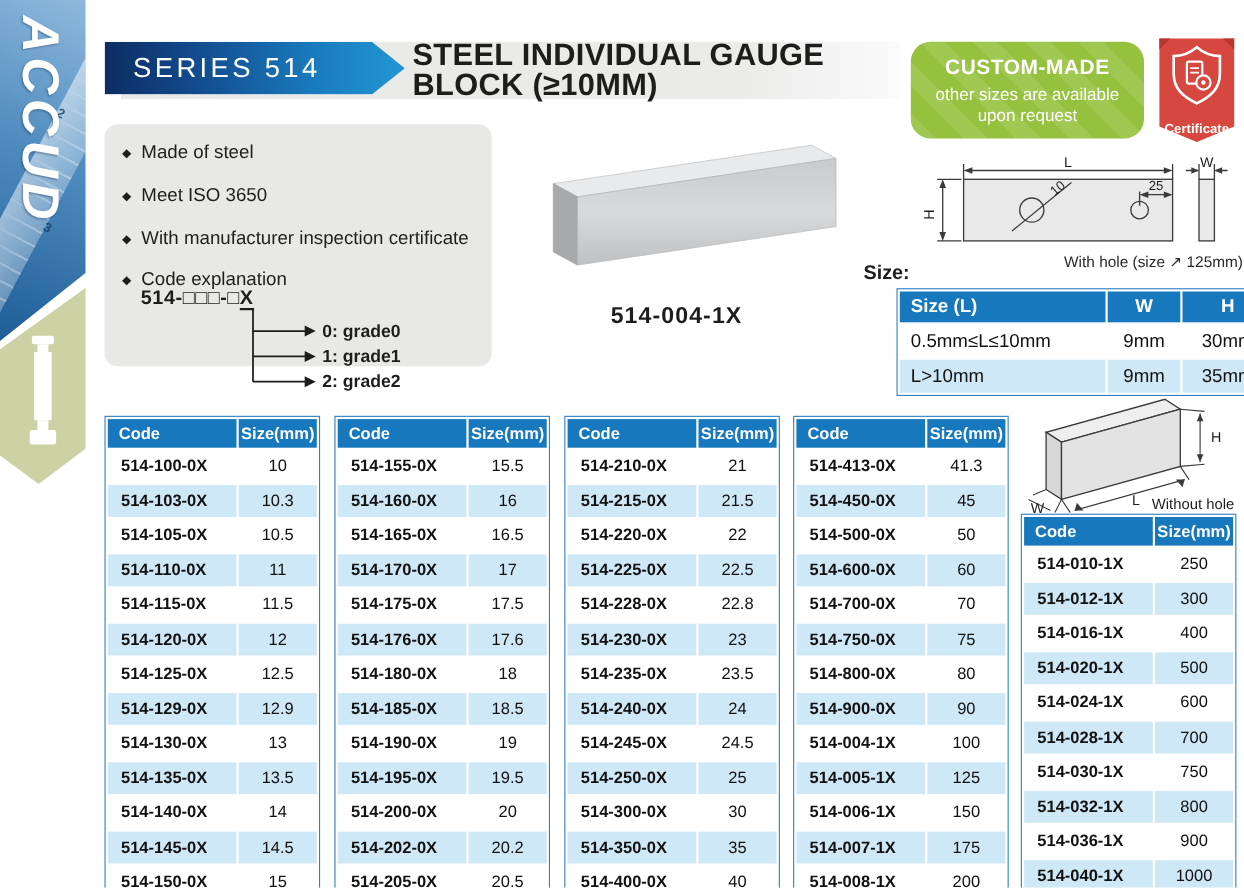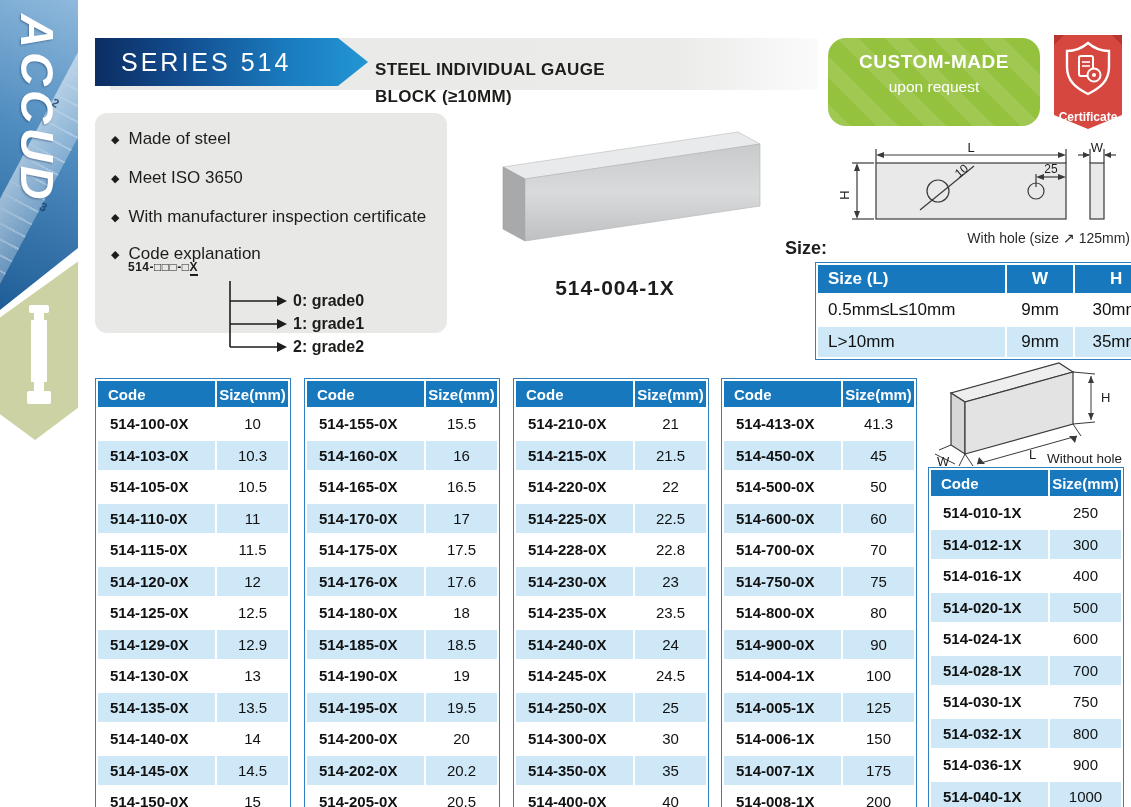--- a/index.html
+++ b/index.html
@@ -19,22 +19,22 @@
   .accud-logo{position:absolute;left:10px;top:14px;writing-mode:vertical-rl;
     font-size:47px;font-weight:bold;font-style:italic;color:#fff;letter-spacing:4px;
     text-shadow:1px 1px 2px rgba(20,50,90,.45);}
   .sidebar-green{position:absolute;left:0;top:225px;width:78px;height:215px;background:#ccd2a3;
     clip-path:polygon(0 43%,100% 17%,100% 85%,45% 100%,0 88%);}
   .tool-icon{position:absolute;left:26px;top:305px;}
 
   
   .title-strip{position:absolute;left:110px;top:38px;width:708px;height:52px;
     background:linear-gradient(90deg,#e9e9e8 0%,#ebebea 80%,#fbfbfb 100%);}
-  .page-title{position:absolute;left:265px;top:-2px;font-size:17px;font-weight:bold;
-    line-height:27px;letter-spacing:.3px;color:#1d1d1b;margin-top:20px;}
+  .page-title{position:absolute;left:265px;top:-2px;font-size:28px;font-weight:bold;
+    line-height:27px;letter-spacing:.3px;color:#1d1d1b;}
   .series-banner{position:absolute;left:95px;top:38px;width:273px;height:48px;
     background:linear-gradient(90deg,#0c2d62 0%,#124b8d 30%,#1a7dc0 72%,#2396d4 100%);
     clip-path:polygon(0 0,calc(100% - 30px) 0,100% 50%,calc(100% - 30px) 100%,0 100%);
     color:#fff;font-size:25px;font-weight:normal;letter-spacing:3px;line-height:48px;
     padding-left:0;text-align:left;text-indent:26px;}
 
   
   .custom-badge{position:absolute;left:828px;top:38px;width:212px;height:88px;border-radius:18px;
     background:#95c23e;color:#fff;text-align:center;overflow:hidden;}
   .custom-badge:before{content:"";position:absolute;inset:0;
@@ -42,21 +42,21 @@
   .custom-title{position:relative;margin-top:13px;font-size:19px;font-weight:bold;letter-spacing:.5px;}
   .custom-sub{position:relative;font-size:15.5px;line-height:19px;margin-top:4px;}
 
   
   .cert-badge{position:absolute;left:1052px;top:33px;}
 
   
   .features{position:absolute;left:95px;top:113px;width:352px;height:220px;background:#e8e8e7;border-radius:12px;}
   .feat-item{position:absolute;left:16px;font-size:17px;color:#1d1d1b;white-space:nowrap;}
   .feat-item .bullet{font-size:11px;margin-right:9px;vertical-align:1px;color:#1d1d1b;}
-  .code-pattern{position:absolute;left:33px;top:147px;font-size:12px;font-weight:bold;letter-spacing:.5px;}
+  .code-pattern{position:absolute;left:33px;top:147px;font-size:18px;font-weight:bold;letter-spacing:.5px;}
   .code-pattern .ux{border-bottom:2px solid #1d1d1b;padding-bottom:0px;}
   .grade-tree{position:absolute;left:60px;top:168px;}
   .grade-tree text{font-size:16px;font-weight:bold;fill:#1d1d1b;}
 
   
   .product-fig{position:absolute;left:455px;top:106px;}
   .product-caption{position:absolute;left:455px;top:276px;width:320px;text-align:center;
     font-size:21px;font-weight:bold;letter-spacing:1px;}
 
   
@@ -113,20 +113,21 @@
     <div class="page-title">
       <div>STEEL INDIVIDUAL GAUGE</div>
       <div>BLOCK (≥10MM)</div>
     </div>
   </div>
   <div class="series-banner">SERIES 514</div>
 
   <div class="custom-badge">
     <div class="custom-title">CUSTOM-MADE</div>
     <div class="custom-sub">
+      <div>other sizes are available</div>
       <div>upon request</div>
     </div>
   </div>
 
   <svg class="cert-badge" width="72" height="102" viewBox="0 0 72 102">
     <polygon points="2,2 70,2 70,82 36,96 2,82" fill="#d6473f"></polygon>
     <polygon points="2,2 12,2 2,12" fill="#b83530"></polygon>
     <polygon points="70,2 60,2 70,12" fill="#b83530"></polygon>
     <g fill="none" stroke="#ffffff" stroke-width="2.4">
       <path d="M36,10 c7,6 15,8 21,8 v16 c0,14 -9,21 -21,27 c-12,-6 -21,-13 -21,-27 v-16 c6,0 14,-2 21,-8 z"></path>

